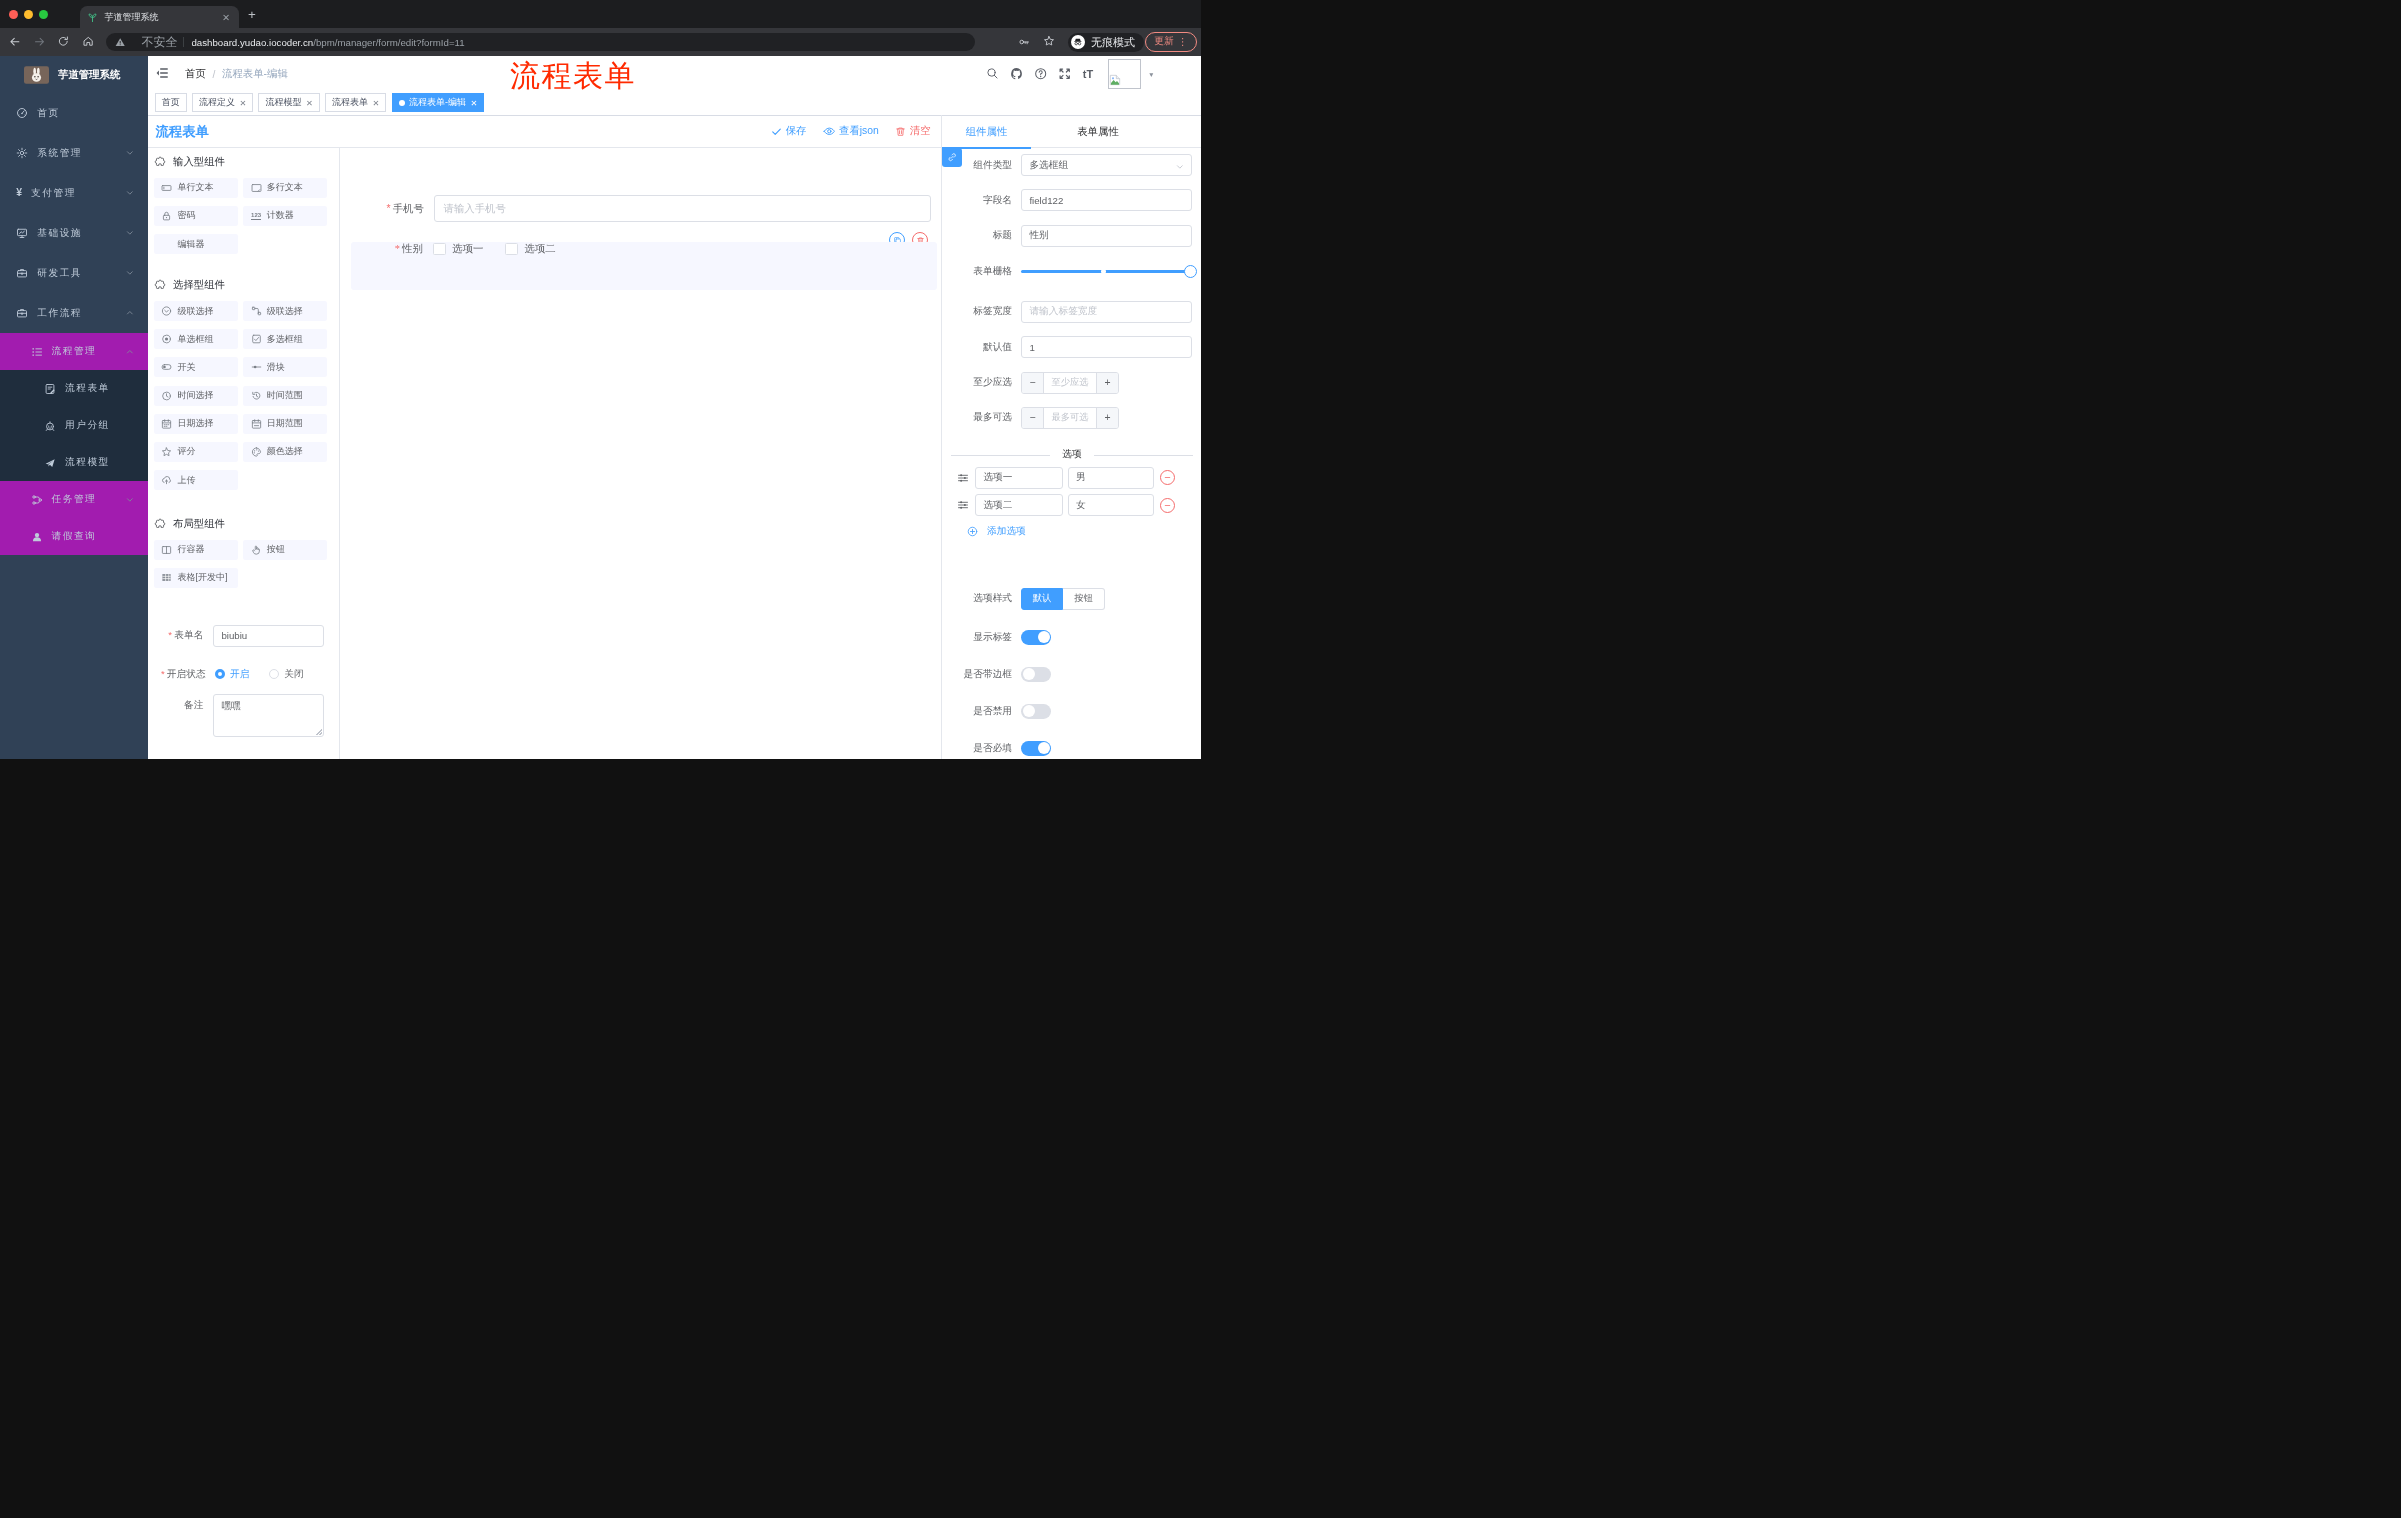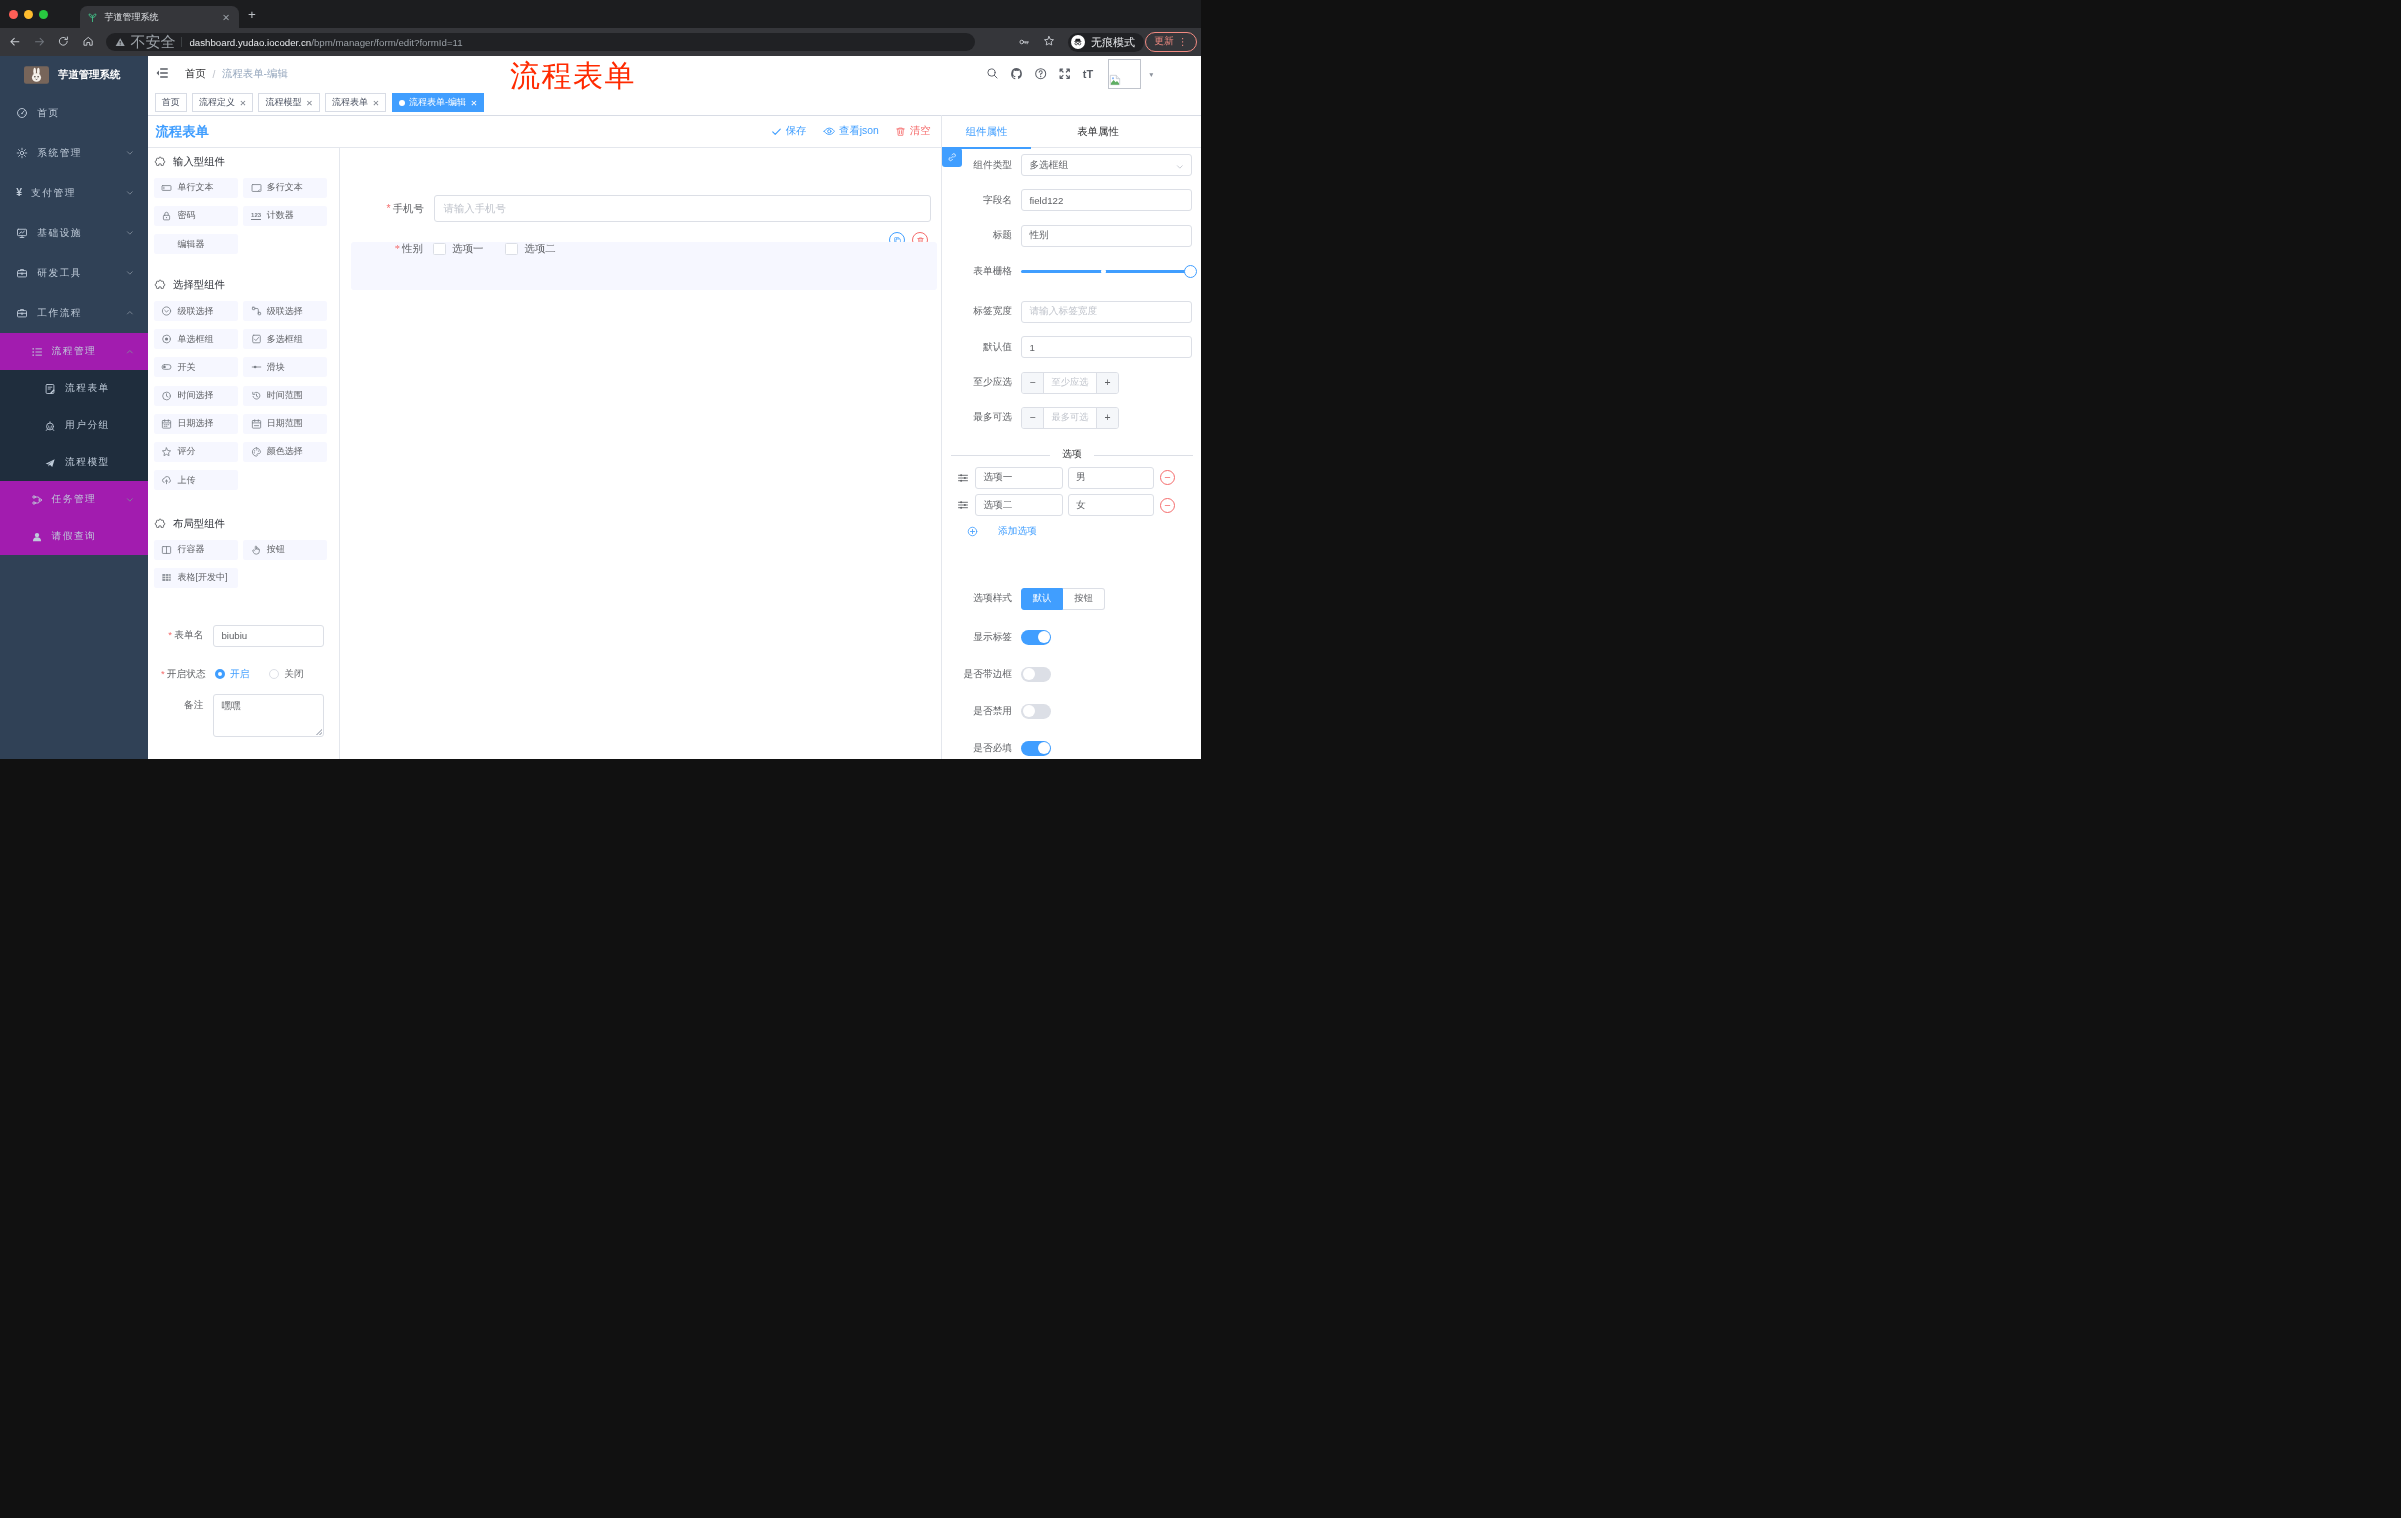--- a/index.html
+++ b/index.html
@@ -13,21 +13,21 @@
   .light{width:9px;height:9px;border-radius:50%;}
   .btab{position:absolute;left:80px;top:6px;width:159px;height:22px;background:#35363a;border-radius:7.4px 7.4px 0 0;
         display:flex;align-items:center;padding:0 7.4px;box-sizing:border-box;}
   .btab .t{color:#dfe1e5;font-size:9px;margin-left:6px;flex:1;white-space:nowrap;overflow:hidden;}
   .btab .x{color:#9aa0a6;font-size:9.7px;padding:0 1.5px;}
   .newtab{position:absolute;left:248px;top:6.7px;color:#bdc1c6;font-size:13.4px;line-height:15px;}
   .btoolbar{position:absolute;left:0;top:28px;width:1201px;height:27.5px;background:#35363a;}
   .navic{position:absolute;top:6.7px;}
   .urlpill{position:absolute;left:106px;top:5.2px;width:869px;height:18px;border-radius:9px;background:#202124;
            display:flex;align-items:center;padding:0 9px;box-sizing:border-box;}
-  .urlpill .sec{color:#9aa0a6;font-size:15px;margin:0 6px 0 5px;}
+  .urlpill .sec{color:#9aa0a6;font-size:12px;margin:0 6px 0 16px;}
   .urlpill .sep{width:0.7px;height:10.4px;background:#3c4043;margin-right:7.4px;}
   .urlpill .host{color:#e8eaed;font-size:9.7px;}
   .urlpill .path{color:#9aa0a6;font-size:9.7px;}
   .incog{position:absolute;left:1068px;top:4.5px;height:19.3px;background:#202124;border-radius:9.7px;display:flex;
          align-items:center;padding:0 9px 0 3px;}
   .incog .cir{width:14px;height:14px;border-radius:50%;background:#fff;display:flex;align-items:center;justify-content:center;margin-right:6px;}
   .incog .t{color:#e8eaed;font-size:11px;}
   .update{position:absolute;left:1145px;top:3.7px;width:52px;height:20px;border:1.1px solid #f28b82;border-radius:10.4px;
           box-sizing:border-box;display:flex;align-items:center;justify-content:center;gap:4.5px;color:#f28b82;font-size:9.7px;}
   .update .dots{font-size:9.7px;letter-spacing:0;}
@@ -133,21 +133,21 @@
   .pdivider{display:flex;align-items:center;margin:20px 9px 0 9px;height:12px;gap:12px;}
   .pdivider .ln{flex:1;height:0.7px;background:#dcdfe6;}
   .pdivider .tx{font-size:9.7px;color:#303133;font-weight:500;}
   .opt-row{display:flex;align-items:center;height:22px;margin-top:5.2px;padding-left:15px;}
   .opt-row.first{margin-top:6px;}
   .drag{color:#606266;margin-right:6px;cursor:grab;}
   .opt-in1{width:88px;height:22px;}
   .opt-in2{width:86px;height:22px;margin-left:4.5px;}
   .rmbtn{width:15px;height:15px;border-radius:50%;border:0.7px solid #f56c6c;color:#f56c6c;box-sizing:border-box;margin-left:6.7px;
          display:flex;align-items:center;justify-content:center;cursor:pointer;}
-  .addopt{display:flex;align-items:center;gap:20px;color:#409eff;font-size:9.7px;margin:9px 0 0 25px;height:13.4px;cursor:pointer;}
+  .addopt{display:flex;align-items:center;gap:9px;color:#409eff;font-size:9.7px;margin:9px 0 0 25px;height:13.4px;cursor:pointer;}
   .segrp{margin-left:9px;display:flex;}
   .seg{width:42px;height:22px;box-sizing:border-box;border:0.7px solid #dcdfe6;display:flex;align-items:center;justify-content:center;
        font-size:9.3px;color:#606266;background:#fff;cursor:pointer;}
   .seg.on{background:#409eff;border-color:#409eff;color:#fff;}
   .seg:first-child{border-radius:3px 0 0 3px;}
   .seg:last-child{border-radius:0 3px 3px 0;border-left:none;}
   .tg-row{display:flex;align-items:center;height:15px;margin-top:22px;}
   .tg-row.first{margin-top:20px;}
   .toggle{margin-left:9px;width:30px;height:15px;border-radius:7.4px;position:relative;cursor:pointer;}
   .toggle.on{background:#409eff;}

